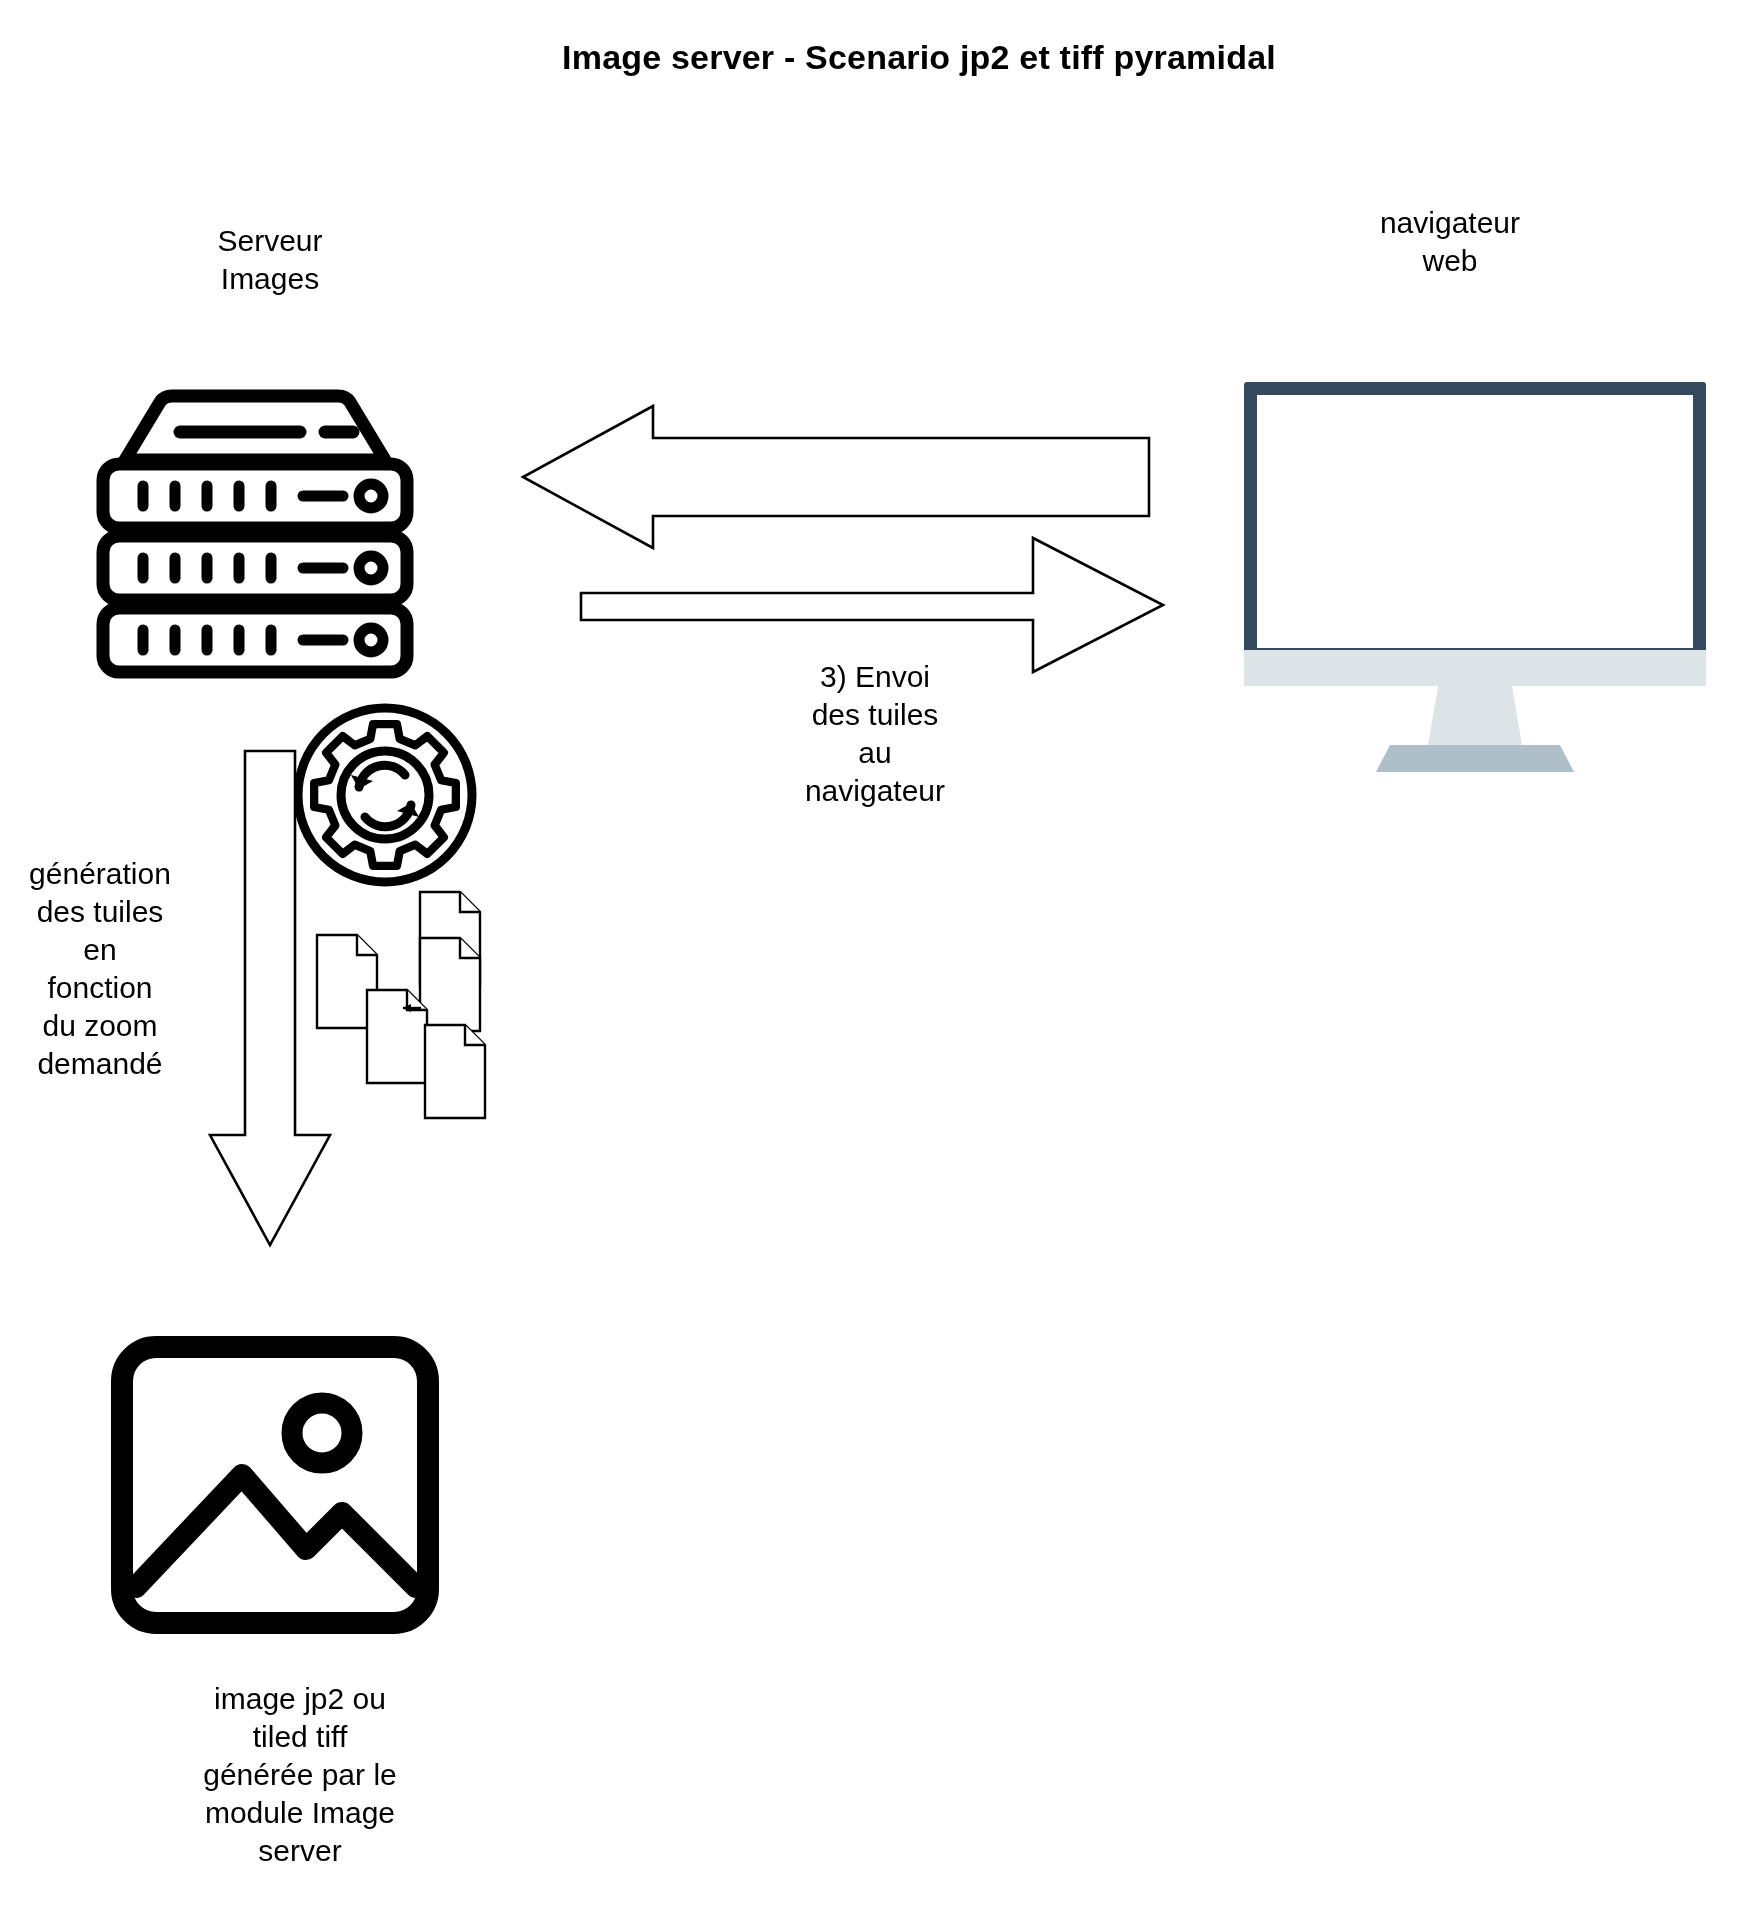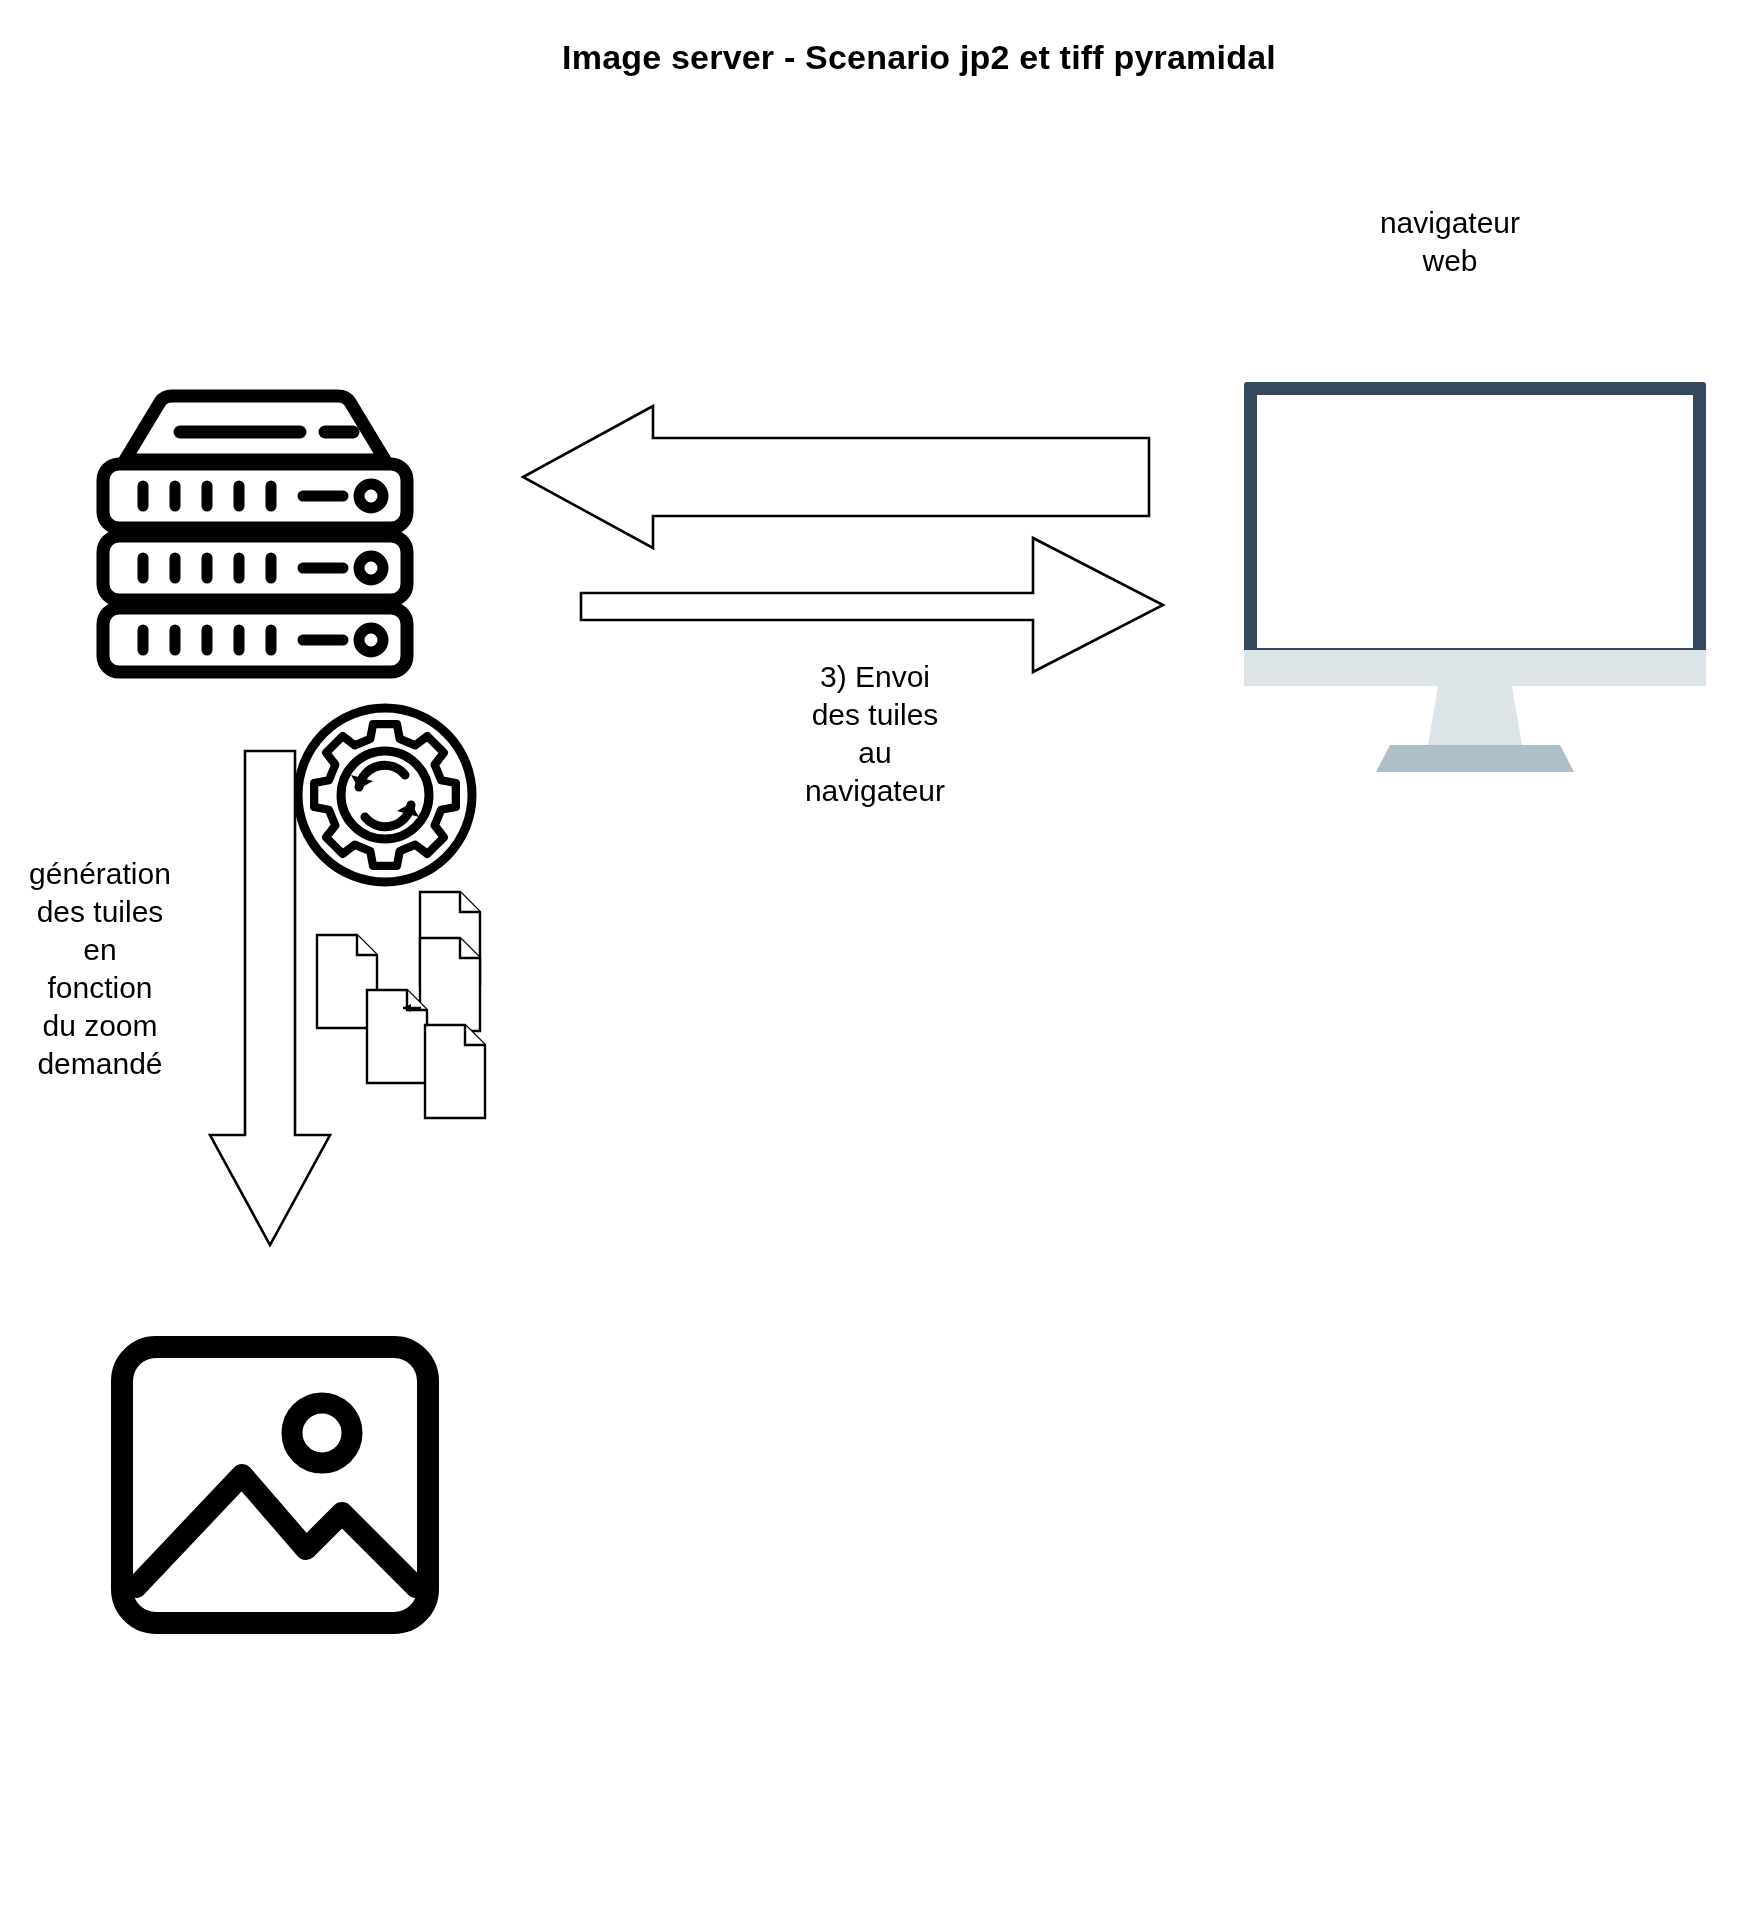--- a/index.html
+++ b/index.html
@@ -144,26 +144,33 @@
     <path d="M198 308 L272 308 L282 367 L188 367 Z" fill="#dde4e8"></path>
     <path d="M150 367 L320 367 L334 394 L136 394 Z" fill="#aebfc9"></path>
   </svg>
 
   <svg class="art" id="art-picture" width="330" height="300" viewBox="0 0 330 300">
     <rect x="12" y="12" width="306" height="276" rx="34" fill="#fff" stroke="#000" stroke-width="22"></rect>
     <circle cx="212" cy="98" r="30" fill="#fff" stroke="#000" stroke-width="21"></circle>
     <path d="M26 252 L132 140 L196 214 L232 178 L306 252" fill="none" stroke="#000" stroke-width="22" stroke-linejoin="round" stroke-linecap="round"></path>
   </svg>
 
+  <div class="label" id="label-server">Serveur
+Images</div>
   <div class="label" id="label-browser">navigateur
 web</div>
   <div class="label" id="label-step3">3) Envoi
 des tuiles
 au
 navigateur</div>
   <div class="label" id="label-gen">génération
 des tuiles
 en
 fonction
 du zoom
 demandé</div>
+  <div class="label" id="label-image">image jp2 ou
+tiled tiff
+générée par le
+module Image
+server</div>
 
 </div>
 
 </body></html>

